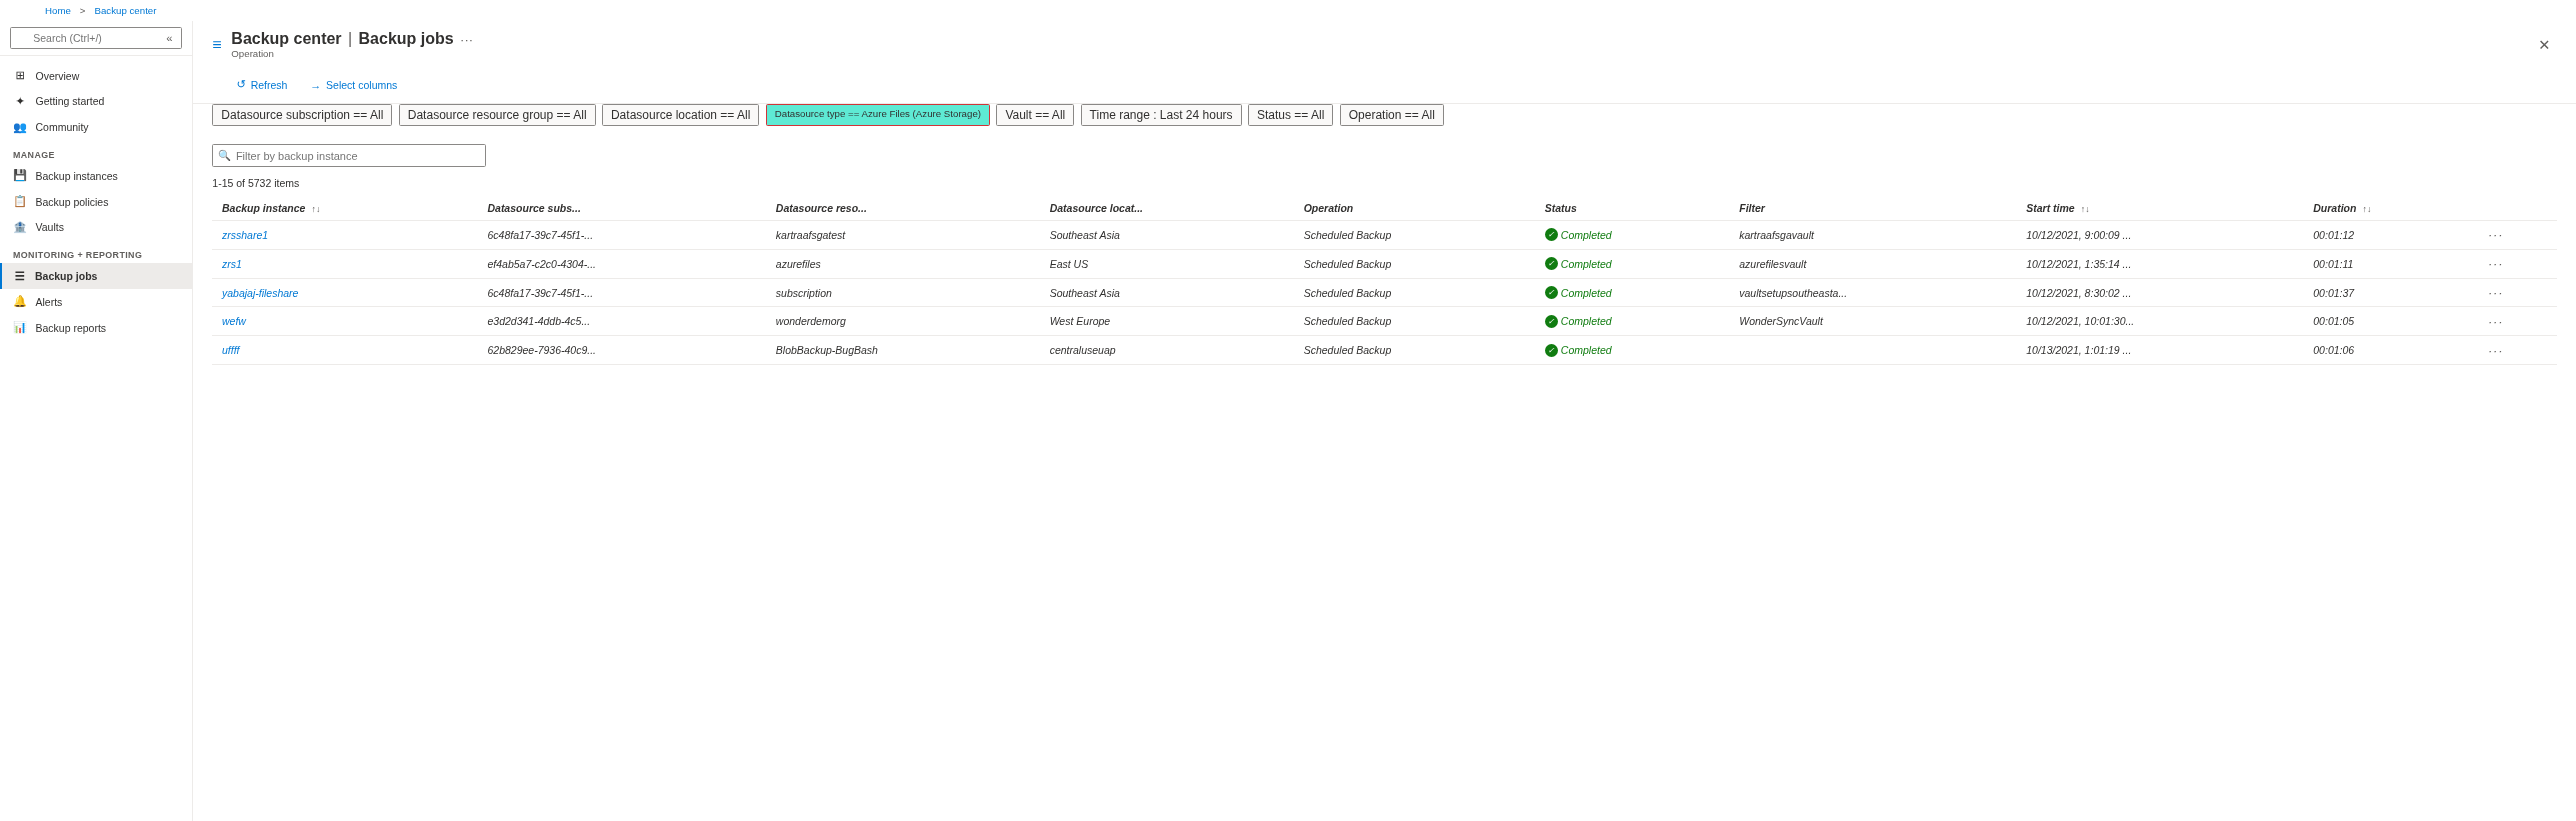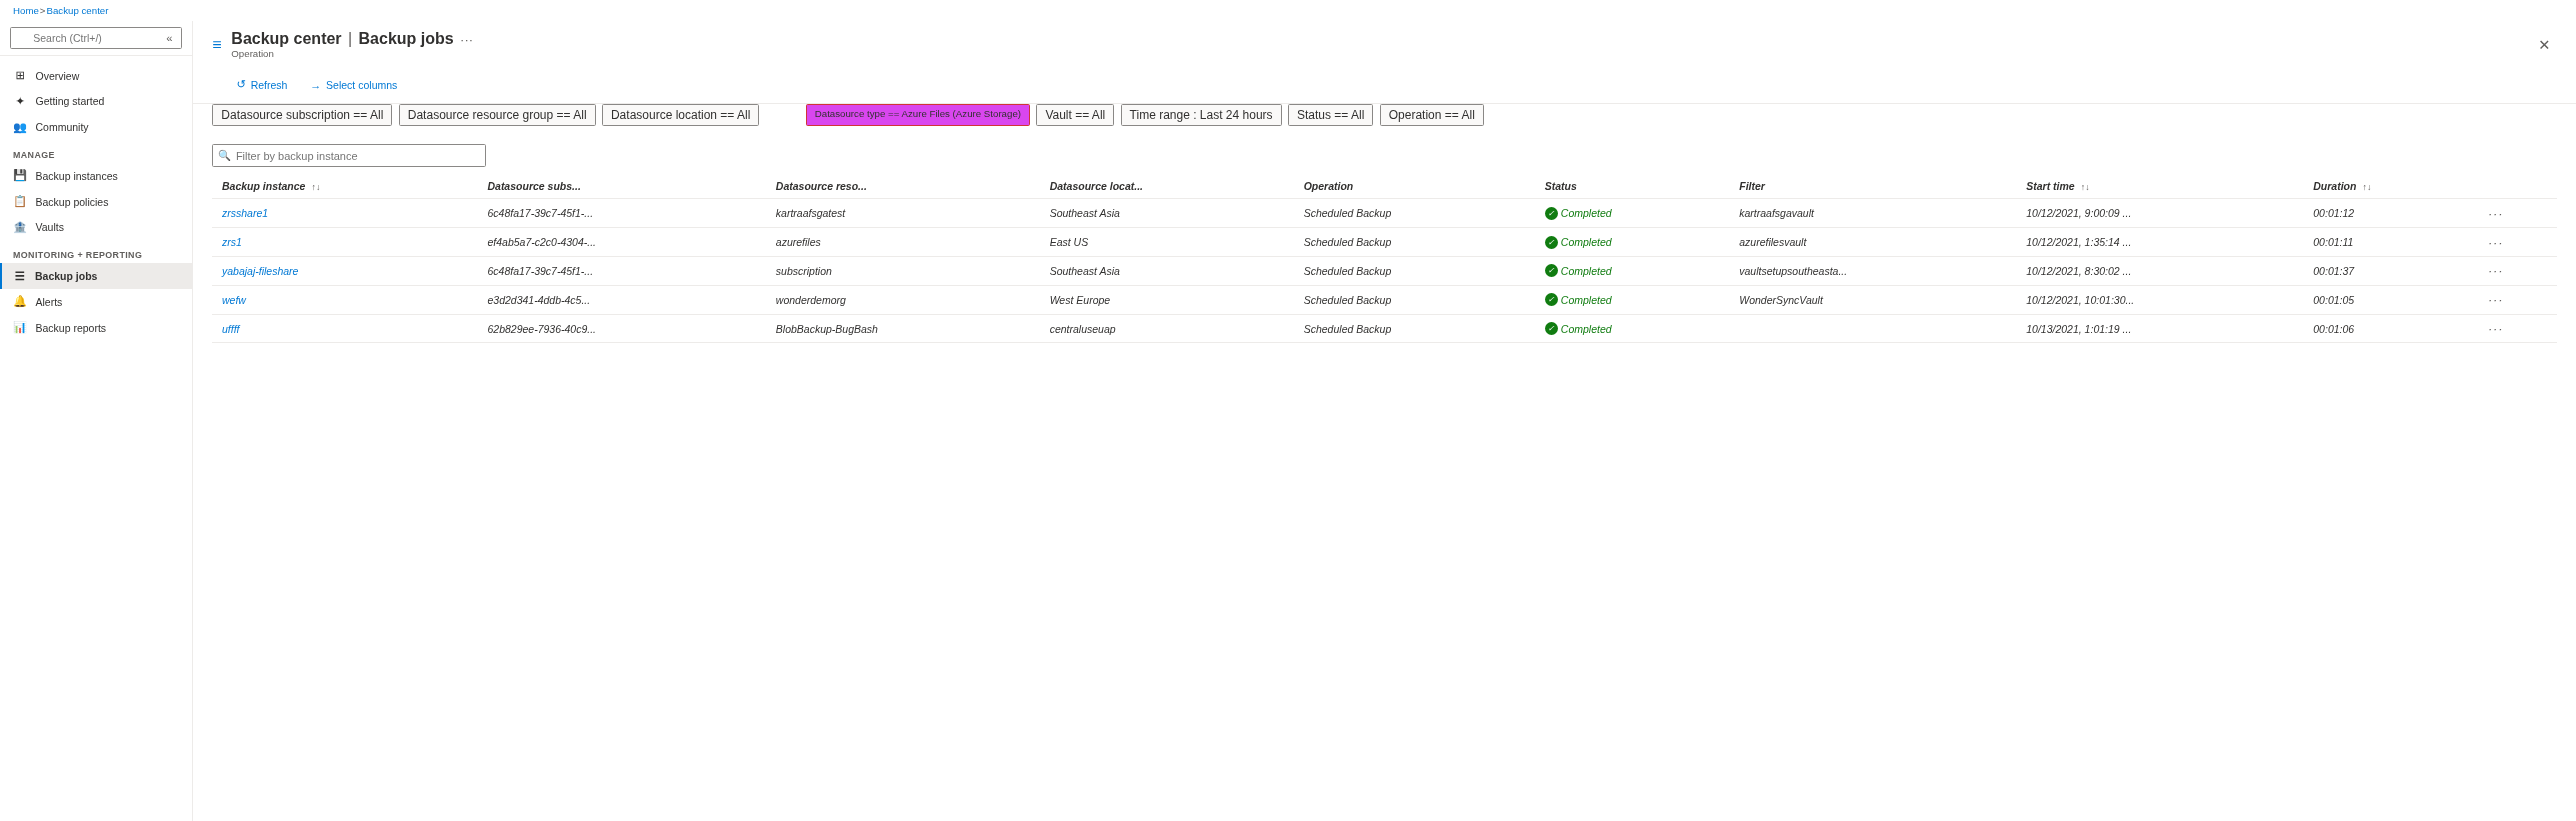--- a/index.html
+++ b/index.html
@@ -1,20 +1,20 @@
 <!DOCTYPE html>
 <html style="font-size:13px"><head>
   <meta charset="utf-8">
   <style>
     * { box-sizing: border-box; margin: 0; padding: 0; }
     body { font-family: 'Segoe UI', Arial, sans-serif; font-size: 10.5px; color: #323130; background: #fff; overflow: hidden; }
 
     
     .app-container { display: flex; flex-direction: column; height: 100vh; }
-    .breadcrumb-bar { padding: 4.8px 13px; font-size: 9.7px; color: #605e5c; display: flex; align-items: center; gap: 1px; }
+    .breadcrumb-bar { padding: 4.8px 13px; font-size: 9.7px; color: #605e5c; display: flex; align-items: center; gap: 9px; margin-left: 32px; }
     .breadcrumb-bar a { color: #0078d4; text-decoration: none; }
     .breadcrumb-sep { color: #605e5c; }
 
     .main-layout { display: flex; flex: 1; overflow: hidden; }
 
     
     .sidebar { width: 193px; min-width: 193px; border-right: 0.8px solid #edebe9; display: flex; flex-direction: column; overflow-y: auto; }
     .sidebar-search { padding: 6.4px 9.7px; border-bottom: 0.8px solid #edebe9; }
     .sidebar-search-input { width: 100%; border: 0.8px solid #8a8886; border-radius: 1.6px; padding: 4px 6.4px 4px 22.6px; font-size: 10.5px; color: #323130; background: #fff; position: relative; }
     .sidebar-search-wrap { position: relative; display: flex; align-items: center; }
@@ -38,21 +38,21 @@
     .close-btn { margin-left: auto; cursor: pointer; color: #605e5c; font-size: 14.5px; padding: 3.2px 6.4px; }
 
     
     .toolbar { display: flex; align-items: center; gap: 13px; padding: 8px 19.3px; }
     .toolbar-btn { display: flex; align-items: center; gap: 4.8px; background: none; border: none; cursor: pointer; color: #0078d4; font-size: 10.5px; padding: 3.2px 4.8px; }
     .toolbar-btn .btn-icon { font-size: 11.3px; }
 
     
     .filters-bar { padding: 0 19.3px 8px; display: flex; flex-wrap: wrap; gap: 6.4px; }
     .filter-chip { border: 0.8px solid #8a8886; border-radius: 1.6px; padding: 3.2px 8px; font-size: 12px; cursor: pointer; background: #faf9f8; color: #323130; white-space: nowrap; }
-    .filter-chip.highlighted { border: 1.6px solid #d13438; background: #d946ef; font-size: 9.7px; margin-left: 40px; }
+    .filter-chip.highlighted { border: 1.6px solid #d13438; background: #5eead4; font-size: 9.7px; }
 
     
     .content-area { flex: 1; overflow-y: auto; }
 
     
     .content-search { padding: 9.7px 19.3px 6.4px; }
     .content-search-wrap { position: relative; display: inline-flex; align-items: center; width: 274px; }
     .content-search-icon { position: absolute; left: 6.4px; color: #605e5c; font-size: 10.5px; }
     .content-search-input { width: 100%; border: 0.8px solid #8a8886; border-radius: 1.6px; padding: 4.8px 6.4px 4.8px 22.6px; font-size: 11px; color: #605e5c; }
 
@@ -178,20 +178,21 @@
       </div>
 
       <div class="content-area">
         <div class="content-search">
           <div class="content-search-wrap">
             <span class="content-search-icon">🔍</span>
             <input class="content-search-input" type="text" placeholder="Filter by backup instance" style="">
           </div>
         </div>
 
+        <div class="items-count">1-15 of 5732 items</div>
 
         <div class="table-wrap">
           <table class="data-table">
             <thead>
               <tr>
                 <th>
                   <span>Backup instance</span>
                   <span class="sort-icon">↑↓</span>
                 </th>
                 <th>

